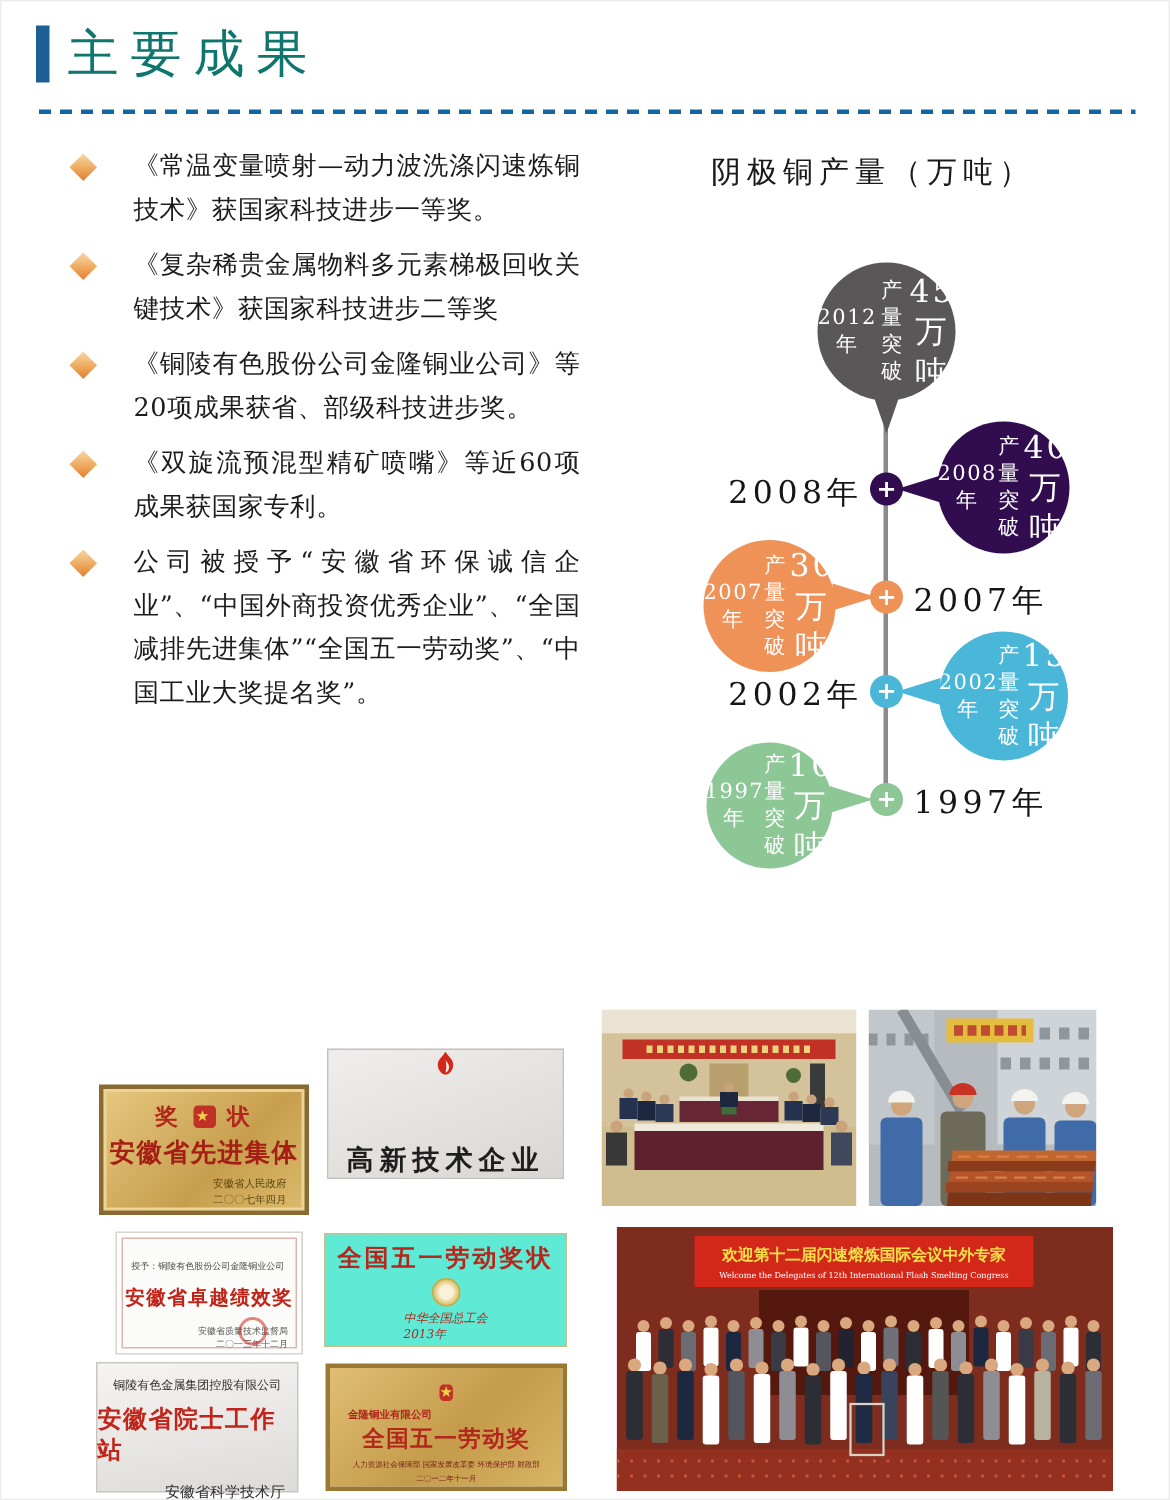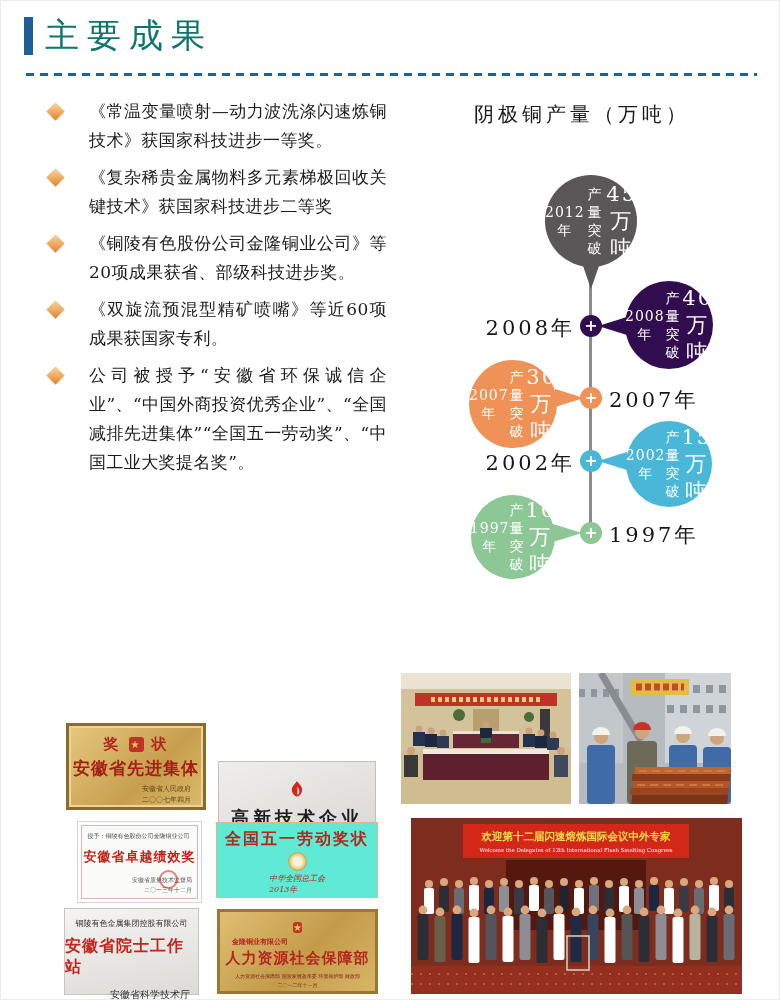--- a/index.html
+++ b/index.html
@@ -62,26 +62,26 @@
   
   .award{position:absolute;box-sizing:border-box;display:flex;flex-direction:column;align-items:center;}
   .a1{left:65px;top:722px;width:140px;height:87px;border:3px solid #8a6a30;
       background:linear-gradient(135deg,#e6c880,#c79e4e 60%,#dcbb6c);box-shadow:inset 0 0 0 2px #ecd494;}
   .a1-head{display:flex;align-items:center;gap:8px;margin-top:9px;color:#b3261c;font-size:15px;font-weight:bold;letter-spacing:2px;}
   .emblem{width:15px;height:15px;border-radius:3px;background:#c03126;color:#f3cf4e;font-size:10px;
       line-height:15px;text-align:center;font-family:"DejaVu Sans",sans-serif;}
   .a1-title{color:#a51f14;font-size:17px;font-weight:bold;margin-top:3px;letter-spacing:1px;}
   .a1-issue{align-self:flex-end;margin:4px 12px 0 0;text-align:right;font-size:7px;color:#5c4512;line-height:1.5;}
 
-  .a2{left:217px;top:760px;width:158px;height:87px;background:linear-gradient(160deg,#f0eeec,#d9d6d3);
-      border:1px solid #c2bfbc;justify-content:center;}
+  .a2{left:217px;top:698px;width:158px;height:87px;background:linear-gradient(160deg,#f0eeec,#d9d6d3);
+      border:1px solid #c2bfbc;justify-content:space-between;}
   .a2-title{font-size:18px;color:#1e1e1e;letter-spacing:4px;font-weight:bold;margin-top:4px;}
 
   .a3{left:76px;top:820px;width:125px;height:82px;background:#fbfbf9;border:1px solid #d8d4cf;
-      box-shadow:inset 0 0 0 3px #fff,inset 0 0 0 4px #dfb5af;}
+      box-shadow:inset 0 0 0 3px #fff,inset 0 0 0 4px #dfb5af;justify-content:flex-end;}
   .a3-top{font-size:6px;color:#4a4a4a;margin-top:10px;width:104px;}
   .a3-title{font-size:13px;color:#c02418;font-weight:bold;margin-top:7px;letter-spacing:1px;}
   .a3-bot{position:relative;align-self:flex-end;margin:9px 9px 0 0;text-align:right;font-size:6px;color:#555;line-height:1.6;}
   .seal{position:absolute;width:15px;height:15px;border:2px solid rgba(200,40,30,.55);border-radius:50%;right:14px;top:-5px;}
 
   .a4{left:215px;top:821px;width:162px;height:76px;background:#5eead4;border:1px solid #cdbd8a;}
   .a4-title{font-size:16px;color:#b5261c;font-weight:bold;letter-spacing:2px;margin-top:6px;}
   .medal{width:17px;height:17px;border-radius:50%;border:1px solid #c9a83f;margin-top:2px;
       background:radial-gradient(circle,#f8f2da 35%,#d9b959 75%);}
   .a4-issue{font-size:8px;color:#b5261c;margin-top:2px;line-height:1.4;text-align:left;font-style:italic;}
@@ -367,20 +367,20 @@
     <div class="a5-top">铜陵有色金属集团控股有限公司</div>
     <div class="a5-title">安徽省院士工作站</div>
     <div class="a5-issue">安徽省科学技术厅</div>
   </div>
 
   <div class="award a6">
     <div class="a6-emblem">
       <span class="emblem">★</span>
     </div>
     <div class="a6-top">金隆铜业有限公司</div>
-    <div class="a6-title">人力资源社会保障部</div>
+    <div class="a6-title">全国五一劳动奖</div>
     <div class="a6-issue">
       <div>人力资源社会保障部 国家发展改革委 环境保护部 财政部</div>
       <div>二〇一二年十一月</div>
     </div>
   </div>
 
 </div>
 
 </body></html>

